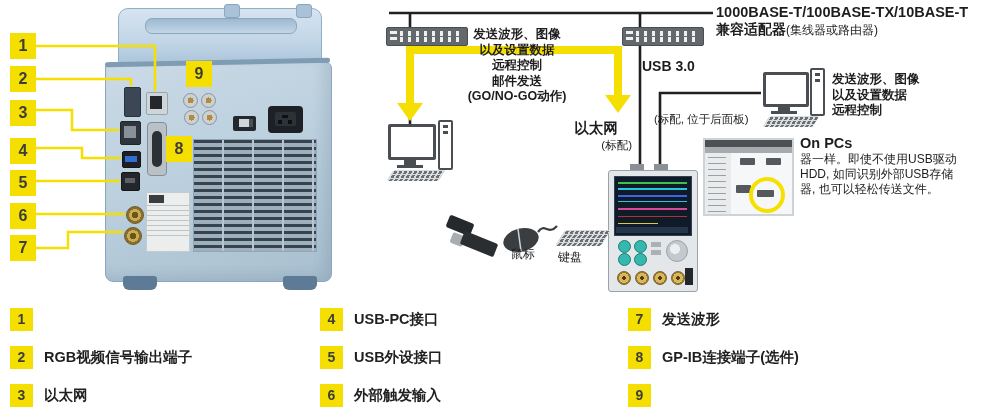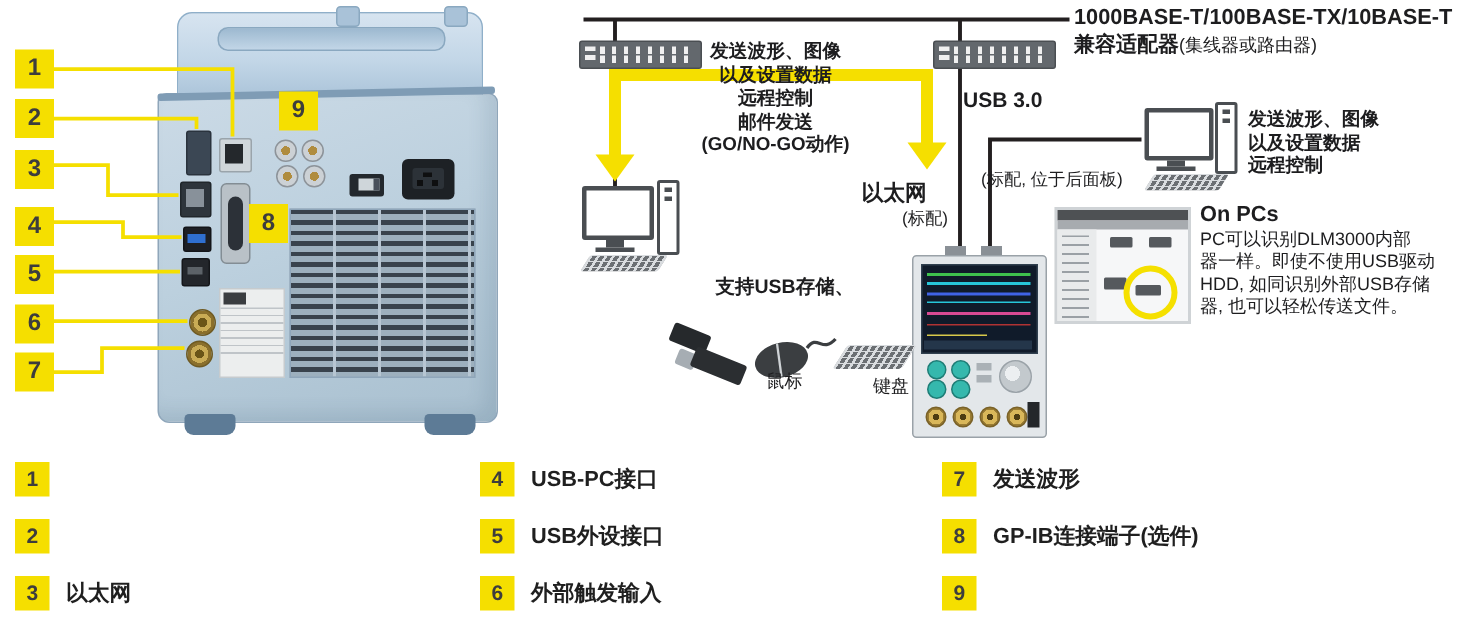--- a/index.html
+++ b/index.html
@@ -281,39 +281,38 @@
   </div>
 
   <div class="abs note" style="left:832px;top:72px;">
     <div>发送波形、图像</div>
     <div>以及设置数据</div>
     <div>远程控制</div>
   </div>
 
   <div class="abs t-bold" style="left:800px;top:135px;font-size:14.5px;">On PCs</div>
   <div class="abs" style="left:800px;top:152px;font-size:12px;line-height:15px;font-weight:500;">
-    <div>PC可以识别DLM3000内部</div>
     <div>器一样。即使不使用USB驱动</div>
     <div>HDD, 如同识别外部USB存储</div>
     <div>器, 也可以轻松传送文件。</div>
   </div>
 
   <div class="abs note" style="left:477px;top:183px;font-size:13px;line-height:16px;">
-    <div>支持USB存储、</div>
   </div>
 
   <div class="abs" style="left:503px;top:246px;width:40px;text-align:center;font-size:12px;">鼠标</div>
-  <div class="abs" style="left:558px;top:249px;width:48px;text-align:right;font-size:12px;">键盘</div>
+  <div class="abs" style="left:558px;top:249px;width:48px;text-align:left;font-size:12px;">键盘</div>
 
   <div class="legend-col" style="left:10px;">
     <div class="legend-item">
       <div class="tag small">1</div>
     </div>
     <div class="legend-item">
       <div class="tag small">2</div>
+      <div class="legend-label">RGB视频信号输出端子</div>
     </div>
     <div class="legend-item">
       <div class="tag small">3</div>
       <div class="legend-label">以太网</div>
     </div>
   </div>
   <div class="legend-col" style="left:320px;">
     <div class="legend-item">
       <div class="tag small">4</div>
       <div class="legend-label">USB-PC接口</div>

